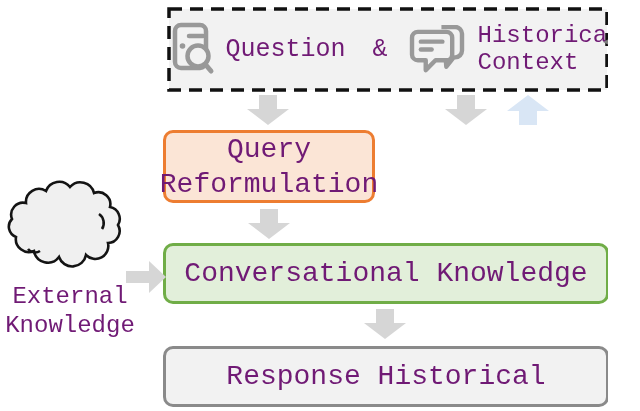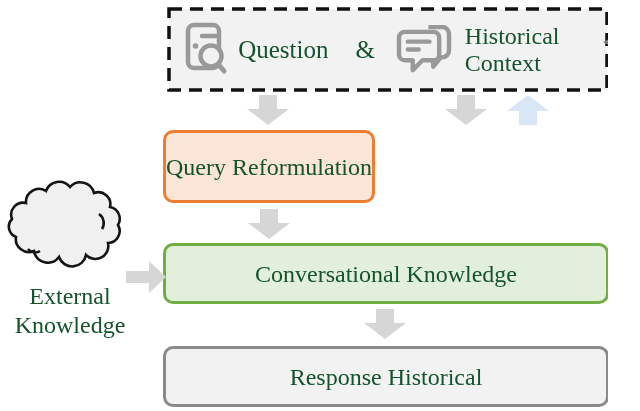--- a/index.html
+++ b/index.html
@@ -1,34 +1,34 @@
 <!DOCTYPE html>
 <html style="--orange-border: #ED7D31; --orange-fill: #FBE5D6; --blue-border: #5B9BD5; --blue-fill: #DEEBF7; --green-border: #70AD47; --green-fill: #E2EFDA; --gray-border: #8A8A8A; --gray-fill: #F2F2F2; --dashed-box-fill: #F2F2F2; --dashed-box-border: #111111; --arrow-gray: #D6D6D6; --arrow-blue: #D9E6F5; --feedback-line: #7F7F7F; --icon-gray: #999999;"><head>
 <meta charset="utf-8">
 <style>
   html,body{margin:0;padding:0;background:#fff;}
   #canvas{
     position:relative;width:608px;height:411px;background:#fff;overflow:hidden;
-    font-family:Liberation Serif, serif;color:#14532d;
+    font-family:Liberation Mono, monospace;color:#701a75;
   }
   .abs{position:absolute;}
   
   .top-box{left:167px;top:7px;width:442px;height:85px;}
   .top-box .dash-rect{position:absolute;left:0;top:0;}
   .top-box .dash-rect rect{fill:var(--dashed-box-fill,#F2F2F2);stroke:var(--dashed-box-border,#111);stroke-width:3.5;stroke-dasharray:13 8;}
   .top-content{position:absolute;left:0;top:0;width:100%;height:100%;display:flex;align-items:center;justify-content:center;}
   .q-label{font-size:25px;margin-left:9px;white-space:nowrap;}
   .amp{font-size:25px;margin-left:27px;margin-right:21px;}
   .hc-label{font-size:24px;line-height:1.1;width:128px;margin-left:12px;}
   .icon-stroke{stroke:var(--icon-gray,#999);}
   .icon-fill{fill:var(--icon-gray,#999);}
   .icon-mask{fill:var(--dashed-box-fill,#F2F2F2);}
   
   .module{border-radius:10px;display:flex;align-items:center;justify-content:center;text-align:center;box-sizing:border-box;}
-  .module .lbl{font-size:24px;line-height:1.25;}
+  .module .lbl{font-size:28px;line-height:1.25;}
   .qr-box{left:163px;top:130px;width:212px;height:73px;background:var(--orange-fill,#FBE5D6);border:3px solid var(--orange-border,#ED7D31);}
   .sc-box{left:393px;top:130px;width:216px;height:73px;background:var(--blue-fill,#DEEBF7);border:3px solid var(--blue-border,#5B9BD5);}
   .cr-box{left:163px;top:243px;width:446px;height:61px;background:var(--green-fill,#E2EFDA);border:3px solid var(--green-border,#70AD47);}
   .rg-box{left:163px;top:346px;width:446px;height:61px;background:var(--gray-fill,#F2F2F2);border:3px solid var(--gray-border,#8A8A8A);}
   
   .arrow-gray polygon{fill:var(--arrow-gray,#D6D6D6);}
   .arrow-blue polygon{fill:var(--arrow-blue,#D9E6F5);}
   
   .feedback{left:0;top:0;pointer-events:none;}
   .feedback .fb{stroke:var(--feedback-line,#7F7F7F);}

